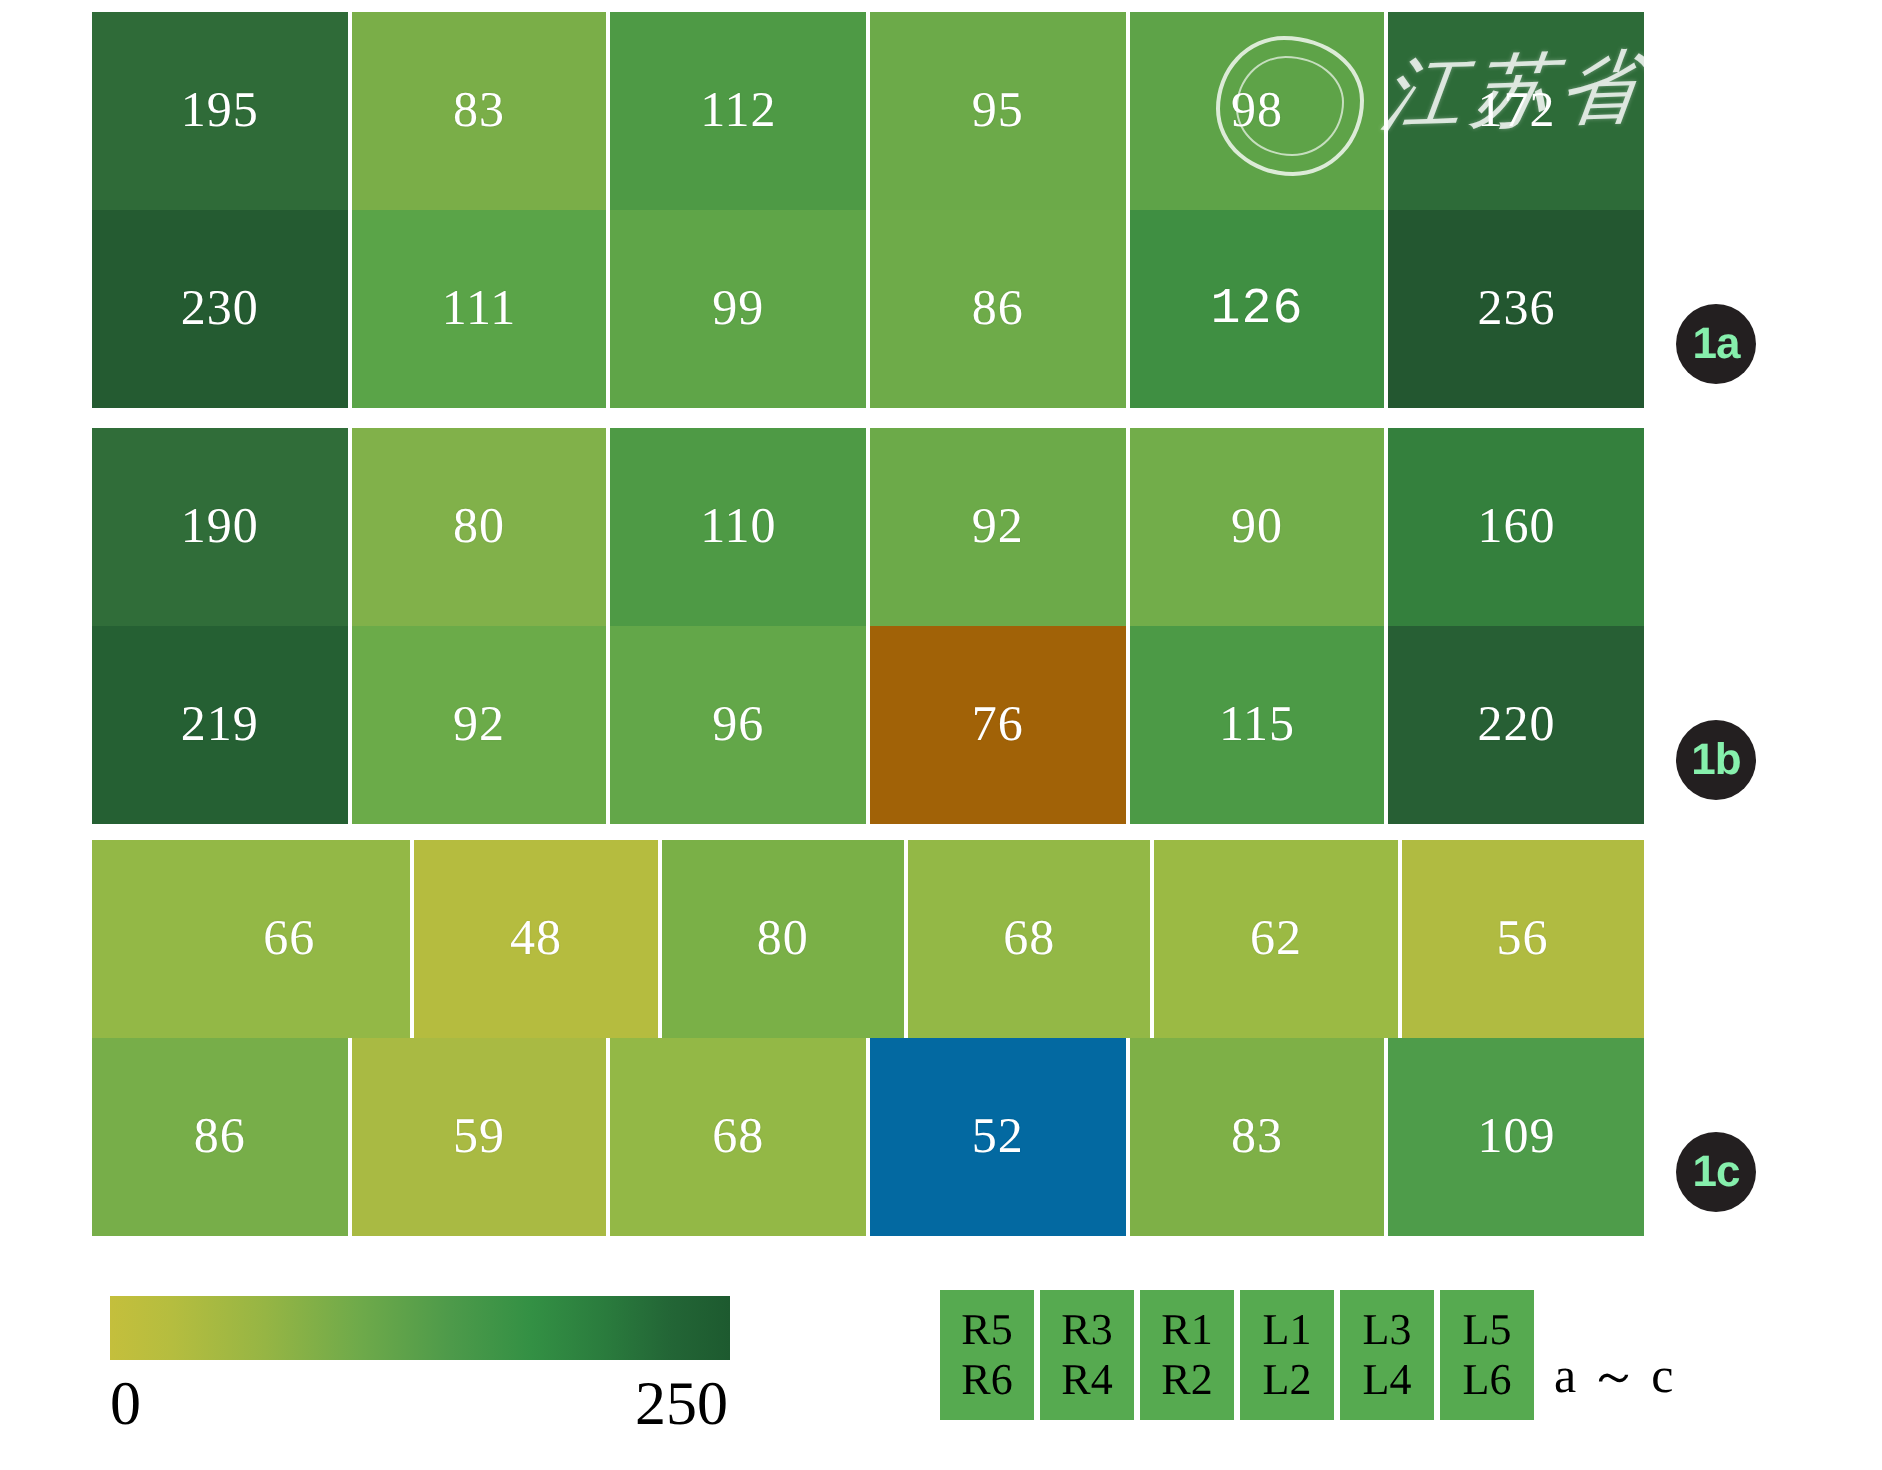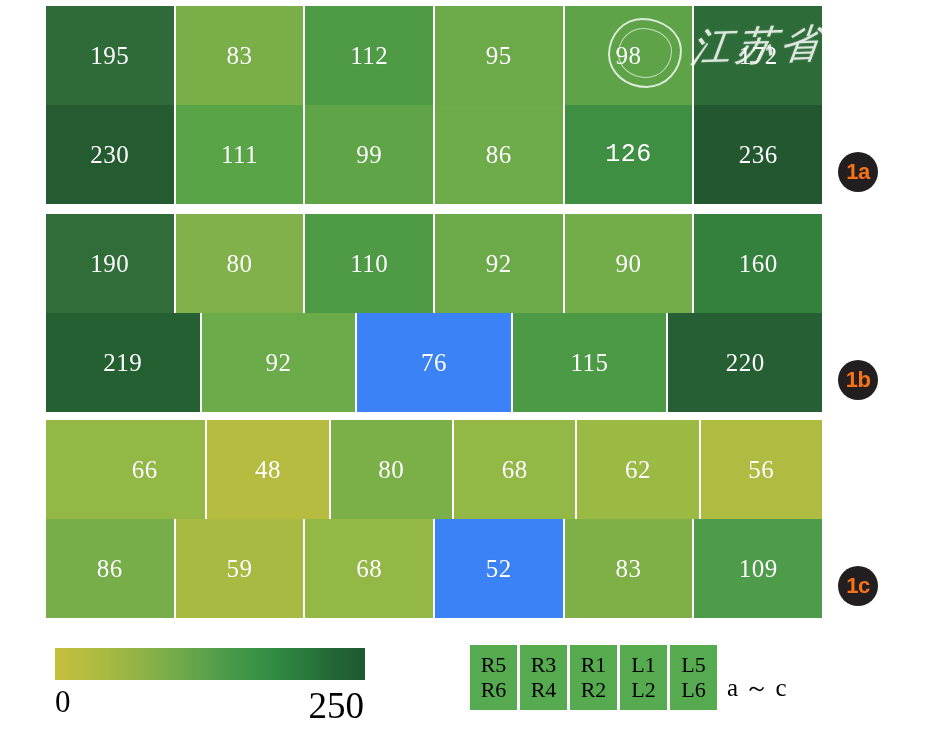--- a/index.html
+++ b/index.html
@@ -26,21 +26,21 @@
     text-shadow: 0 0 1px rgba(0,0,0,0.10);
   }
   .cell.r1 { height: 99px; }
   .cell.r2 { height: 99px; }
 
   .panel-badge {
     position: absolute;
     width: 40px; height: 40px;
     border-radius: 50%;
     background: #231f20;
-    color: #f97316;
+    color: #86efac;
     display: flex;
     align-items: center;
     justify-content: center;
     font-family: "Liberation Sans", sans-serif;
     font-weight: bold;
     font-size: 22px;
     letter-spacing: -0.5px;
   }
 
   
@@ -58,21 +58,21 @@
       #236636 90%,
       #1d5a2f 100%);
   }
   #colorbar-labels {
     position: relative;
     width: 310px;
     height: 40px;
     margin-top: 2px;
   }
   #colorbar-labels .tick-min { position: absolute; left: 0px;   top: 2px; font-size: 31px; color: #000; }
-  #colorbar-labels .tick-max { position: absolute; right: 1px;  top: 2px; font-size: 37px; color: #000; }
+  #colorbar-labels .tick-max { position: absolute; right: 1px;  top: 2px; font-size: 31px; color: #000; }
 
   
   #key-group { position: absolute; left: 470px; top: 645px; display: flex; align-items: center; }
   #key-cells { display: flex; gap: 3px; }
   .key-cell {
     width: 47px; height: 65px;
     background: #56aa50;
     display: flex;
     flex-direction: column;
     align-items: center;
@@ -154,41 +154,42 @@
       <div class="cell r1" style="background-color: rgb(48, 109, 57);">190</div>
       <div class="cell r1" style="background-color: rgb(129, 177, 74);">80</div>
       <div class="cell r1" style="background-color: rgb(78, 154, 69);">110</div>
       <div class="cell r1" style="background-color: rgb(108, 170, 73);">92</div>
       <div class="cell r1" style="background-color: rgb(114, 173, 74);">90</div>
       <div class="cell r1" style="background-color: rgb(52, 128, 61);">160</div>
     </div>
     <div class="panel-row">
       <div class="cell r2" style="background-color: rgb(37, 96, 51);">219</div>
       <div class="cell r2" style="background-color: rgb(107, 171, 73);">92</div>
-      <div class="cell r2" style="background-color: #3b82f6;">76</div>
+      <div class="cell r2" style="background-color: rgb(99, 167, 73);">96</div>
+      <div class="cell r2" style="background-color: #a16207;">76</div>
       <div class="cell r2" style="background-color: rgb(76, 154, 70);">115</div>
       <div class="cell r2" style="background-color: rgb(39, 95, 52);">220</div>
     </div>
   </div>
   <div class="panel-badge" style="left:838px; top:360px;">1b</div>
 
   <div class="panel" id="panel-2" style="top:420px;">
     <div class="panel-row">
       <div class="cell r1" style="background-color: rgb(147, 184, 70); padding-left: 38px;">66</div>
       <div class="cell r1" style="background-color: rgb(181, 188, 63);">48</div>
       <div class="cell r1" style="background-color: rgb(122, 176, 71);">80</div>
       <div class="cell r1" style="background-color: rgb(147, 184, 70);">68</div>
       <div class="cell r1" style="background-color: rgb(155, 186, 68);">62</div>
       <div class="cell r1" style="background-color: rgb(176, 187, 65);">56</div>
     </div>
     <div class="panel-row">
       <div class="cell r2" style="background-color: rgb(119, 174, 73);">86</div>
       <div class="cell r2" style="background-color: rgb(169, 186, 67);">59</div>
       <div class="cell r2" style="background-color: rgb(147, 184, 70);">68</div>
-      <div class="cell r2" style="background-color: #3b82f6; text-align: center;">52</div>
+      <div class="cell r2" style="background-color: #0369a1; text-align: center;">52</div>
       <div class="cell r2" style="background-color: rgb(126, 176, 71);">83</div>
       <div class="cell r2" style="background-color: rgb(78, 156, 74);">109</div>
     </div>
   </div>
   <div class="panel-badge" style="left:838px; top:566px;">1c</div>
 
   <div id="watermark">
     <div class="wm-seal"></div>
     <div class="wm-text">江苏省中医药学会</div>
   </div>
@@ -212,20 +213,24 @@
         <span>R4</span>
       </div>
       <div class="key-cell" style="background-color: rgb(86, 170, 80);">
         <span>R1</span>
         <span>R2</span>
       </div>
       <div class="key-cell" style="background-color: rgb(86, 170, 80);">
         <span>L1</span>
         <span>L2</span>
       </div>
+      <div class="key-cell" style="background-color: rgb(86, 170, 80);">
+        <span>L3</span>
+        <span>L4</span>
+      </div>
       <div class="key-cell" style="background-color: rgb(86, 170, 80); align-items: center;">
         <span>L5</span>
         <span>L6</span>
       </div>
     </div>
     <div id="key-suffix">a ～ c</div>
   </div>
 
 </div>
 

